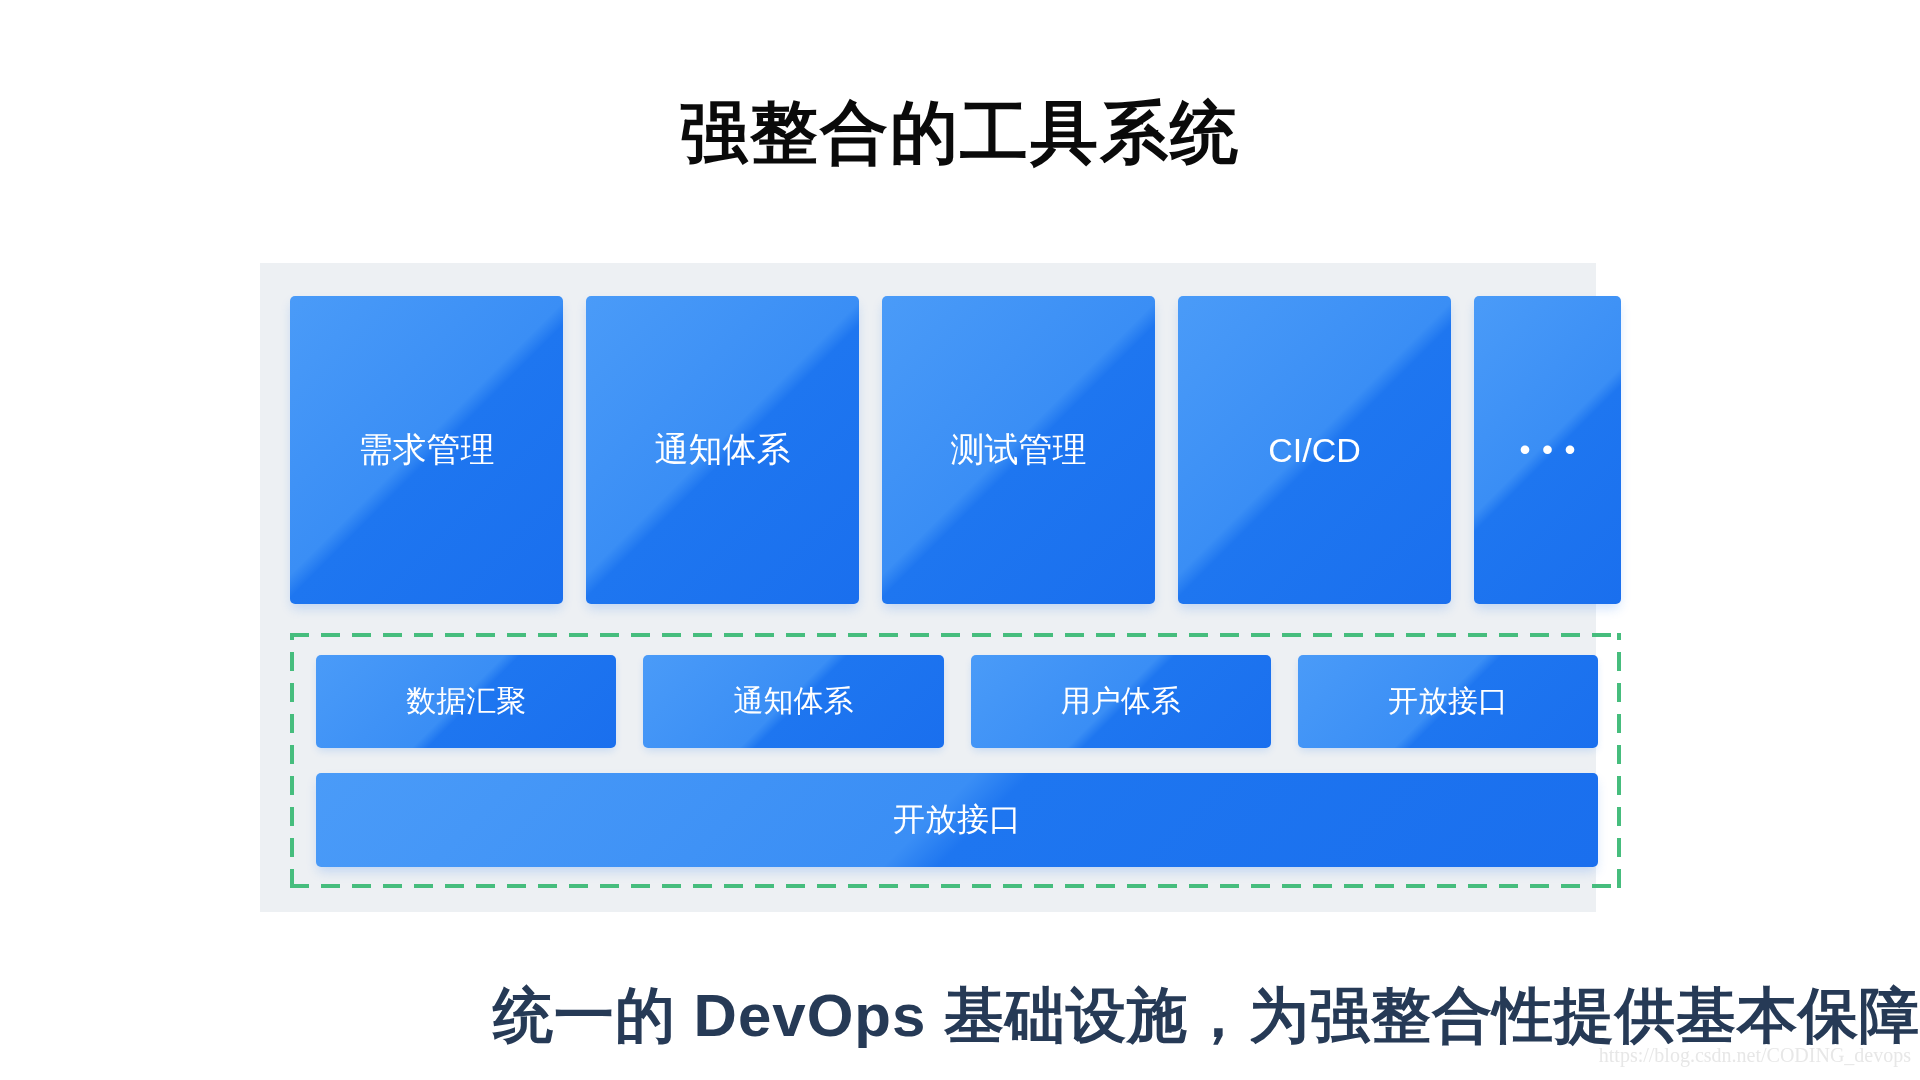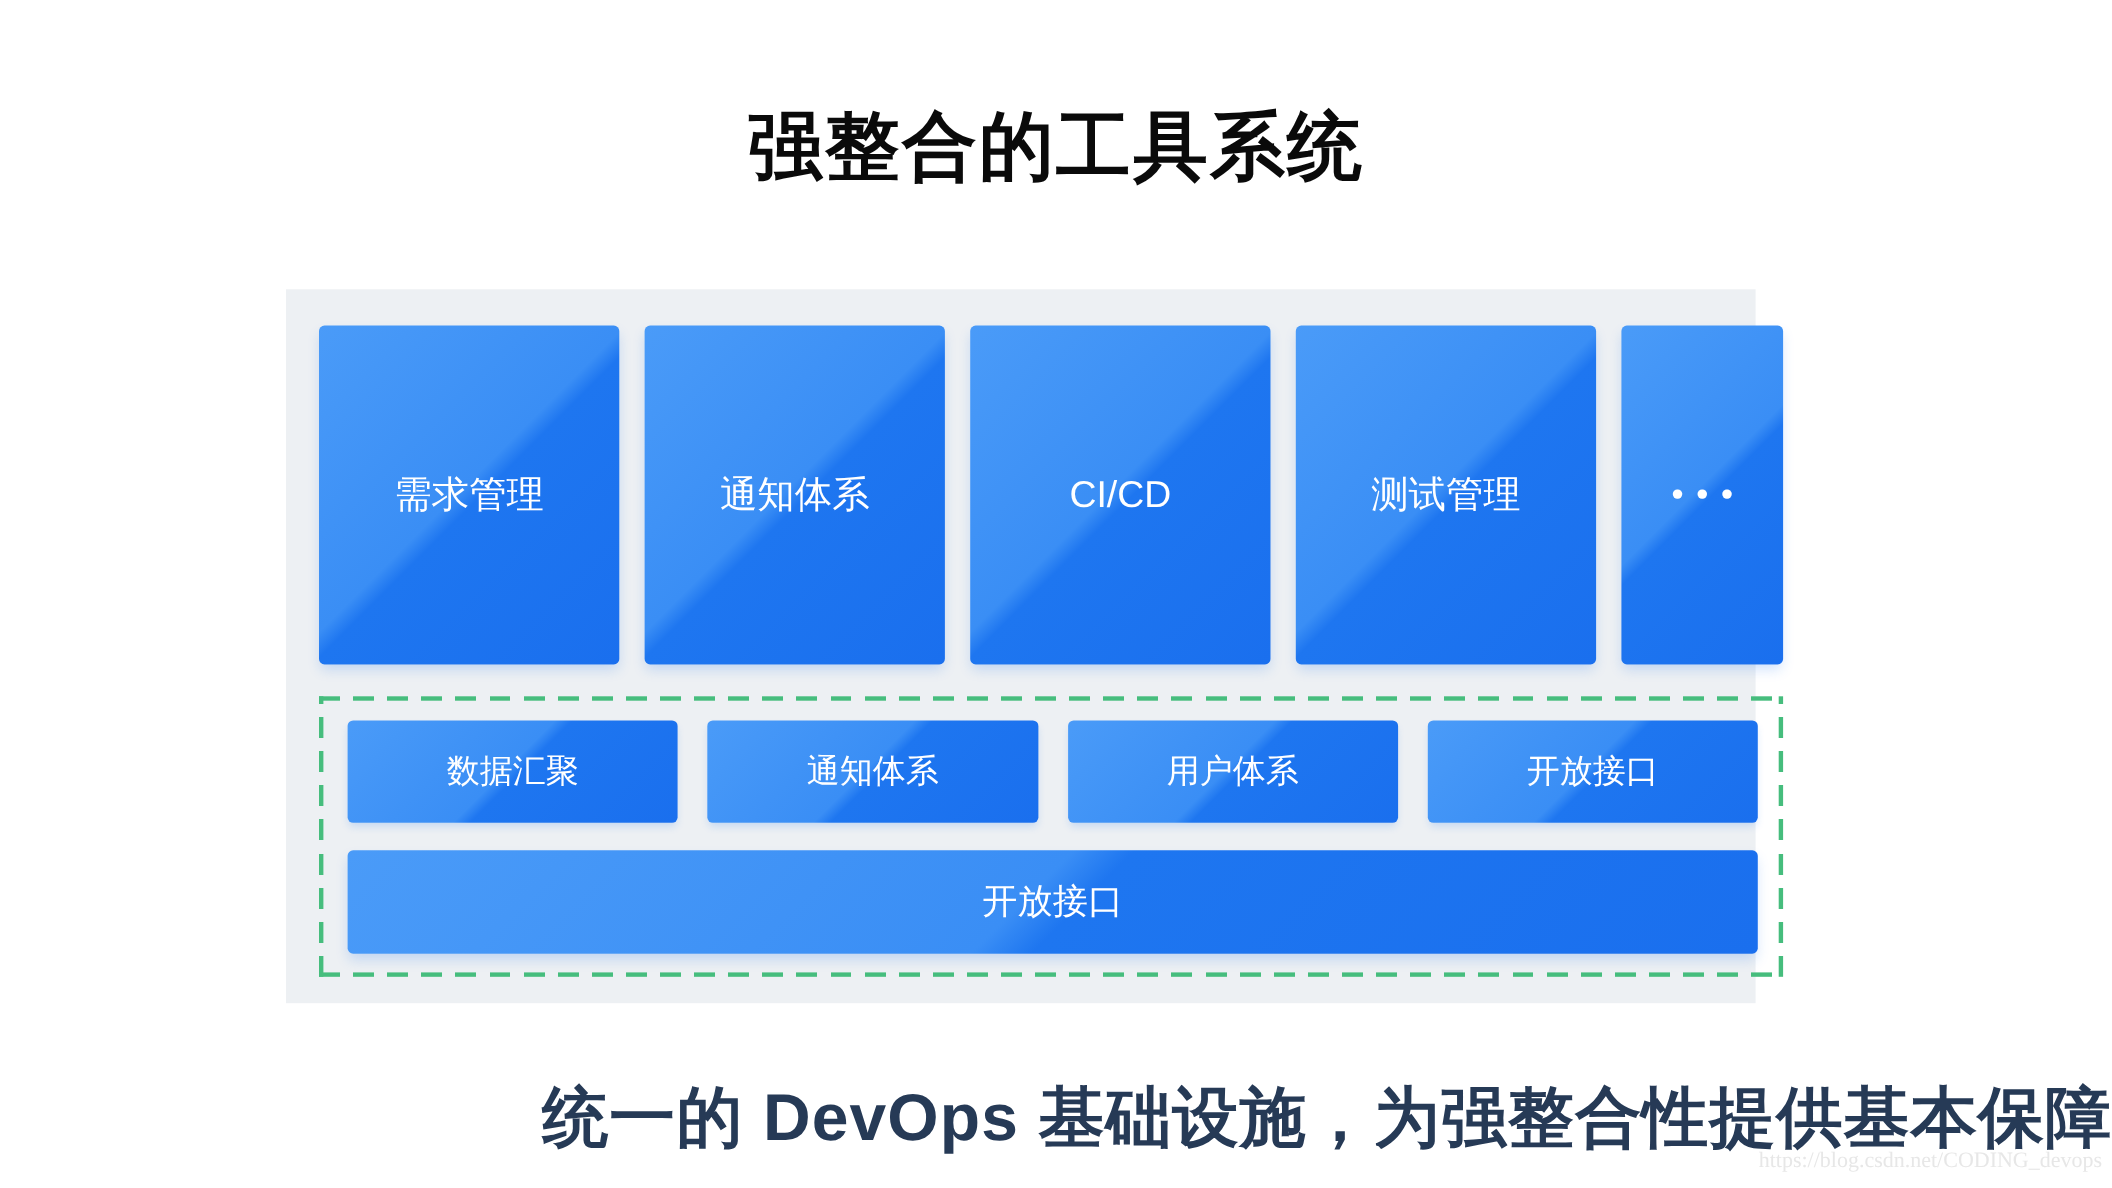--- a/index.html
+++ b/index.html
@@ -138,24 +138,24 @@
   <div class="panel">
 
     <div class="tools-row">
       <div class="bluebox tool-box">
         <span>需求管理</span>
       </div>
       <div class="bluebox tool-box">
         <span>通知体系</span>
       </div>
       <div class="bluebox tool-box">
-        <span>CI/CD</span>
+        <span>测试管理</span>
       </div>
       <div class="bluebox tool-box">
-        <span>测试管理</span>
+        <span>CI/CD</span>
       </div>
       <div class="bluebox tool-box small">
         <span class="ellipsis-label">•••</span>
       </div>
     </div>
 
     <div class="dashed-zone">
       <div class="services-row">
         <div class="bluebox service-box">
           <span>数据汇聚</span>

